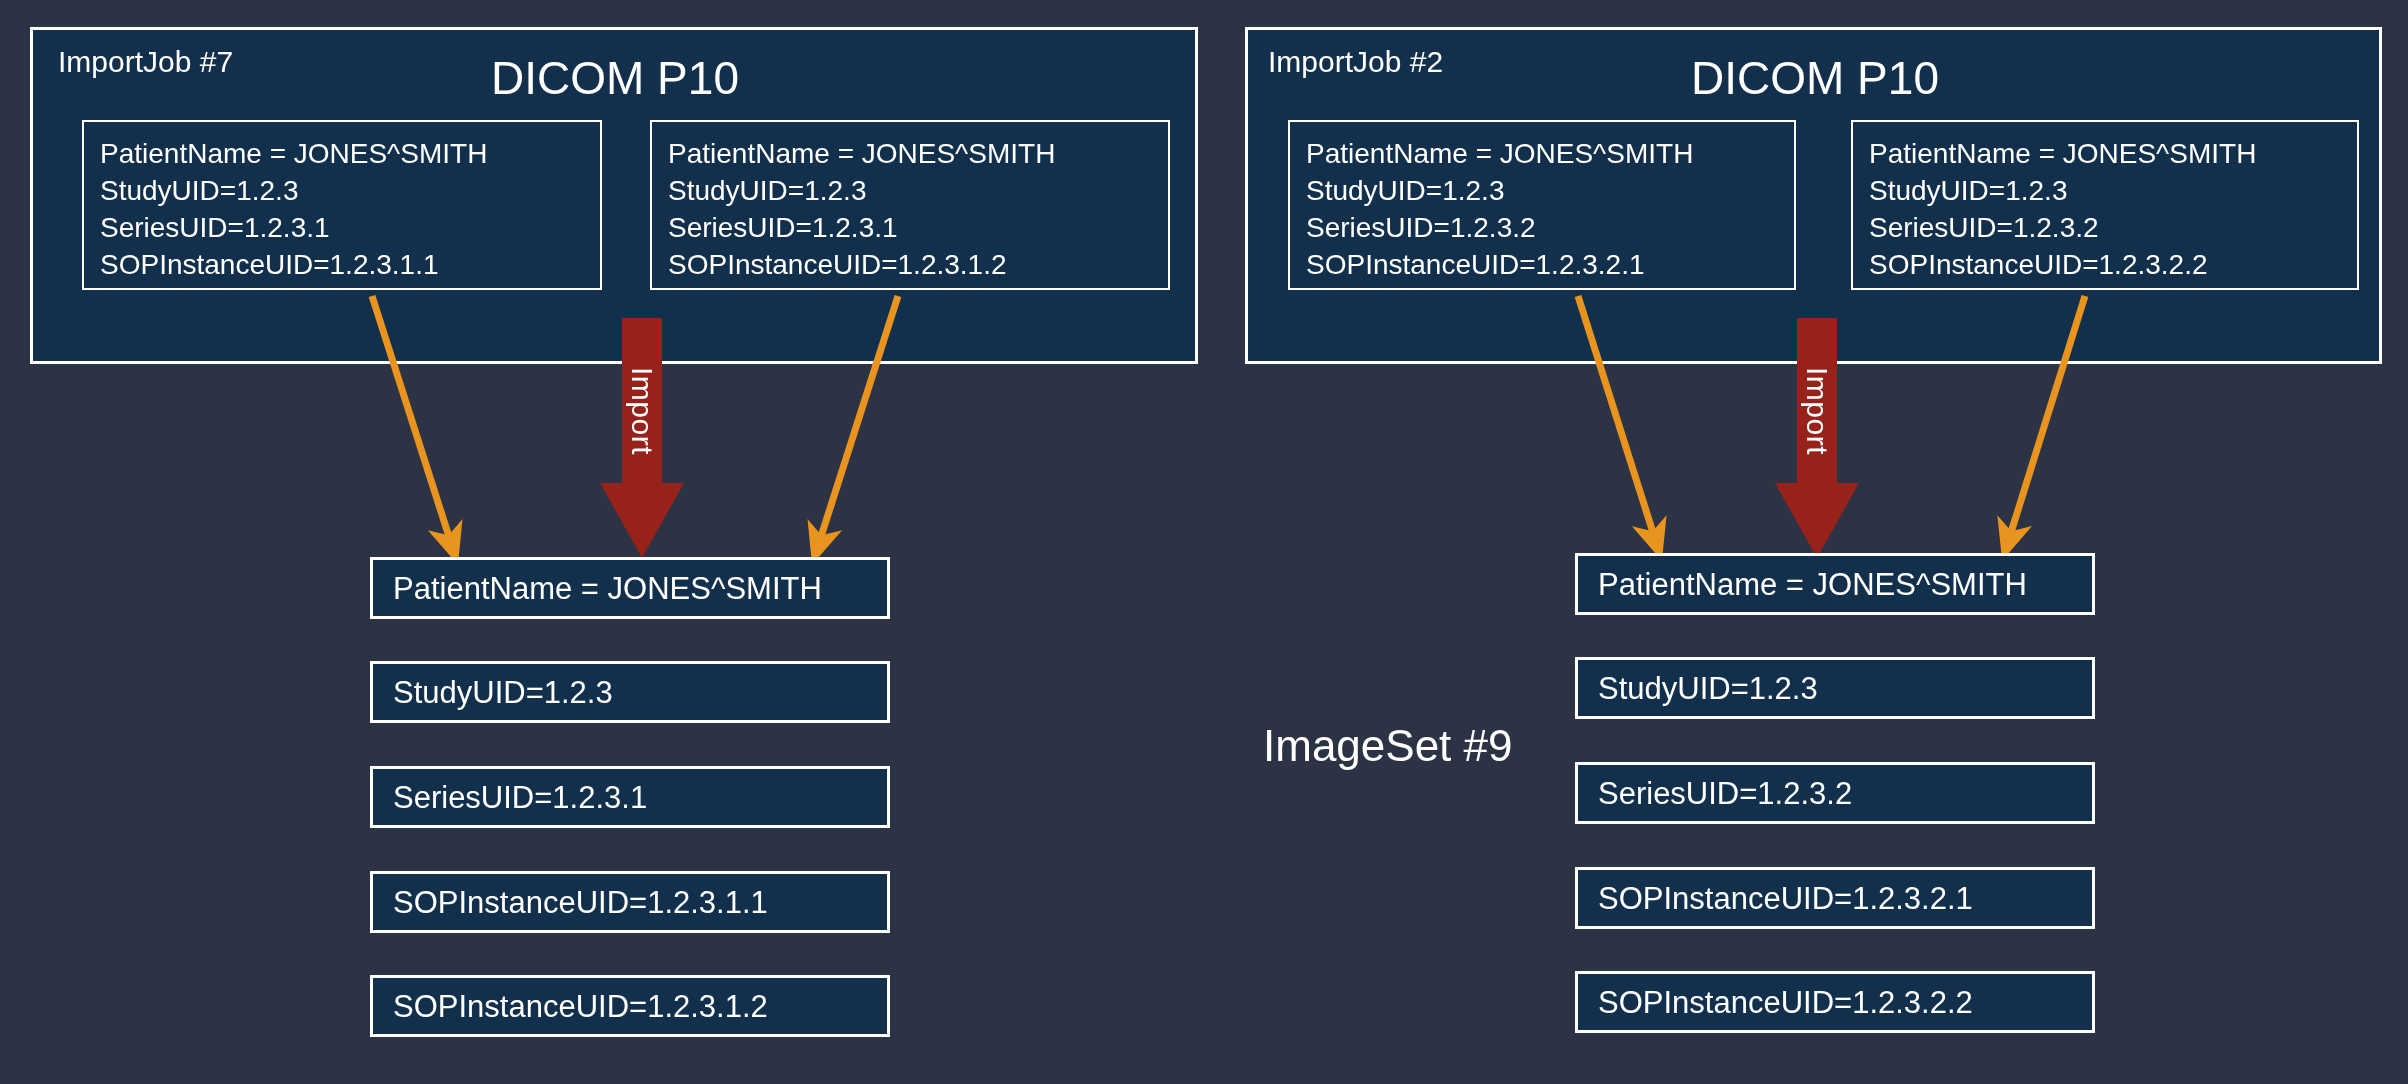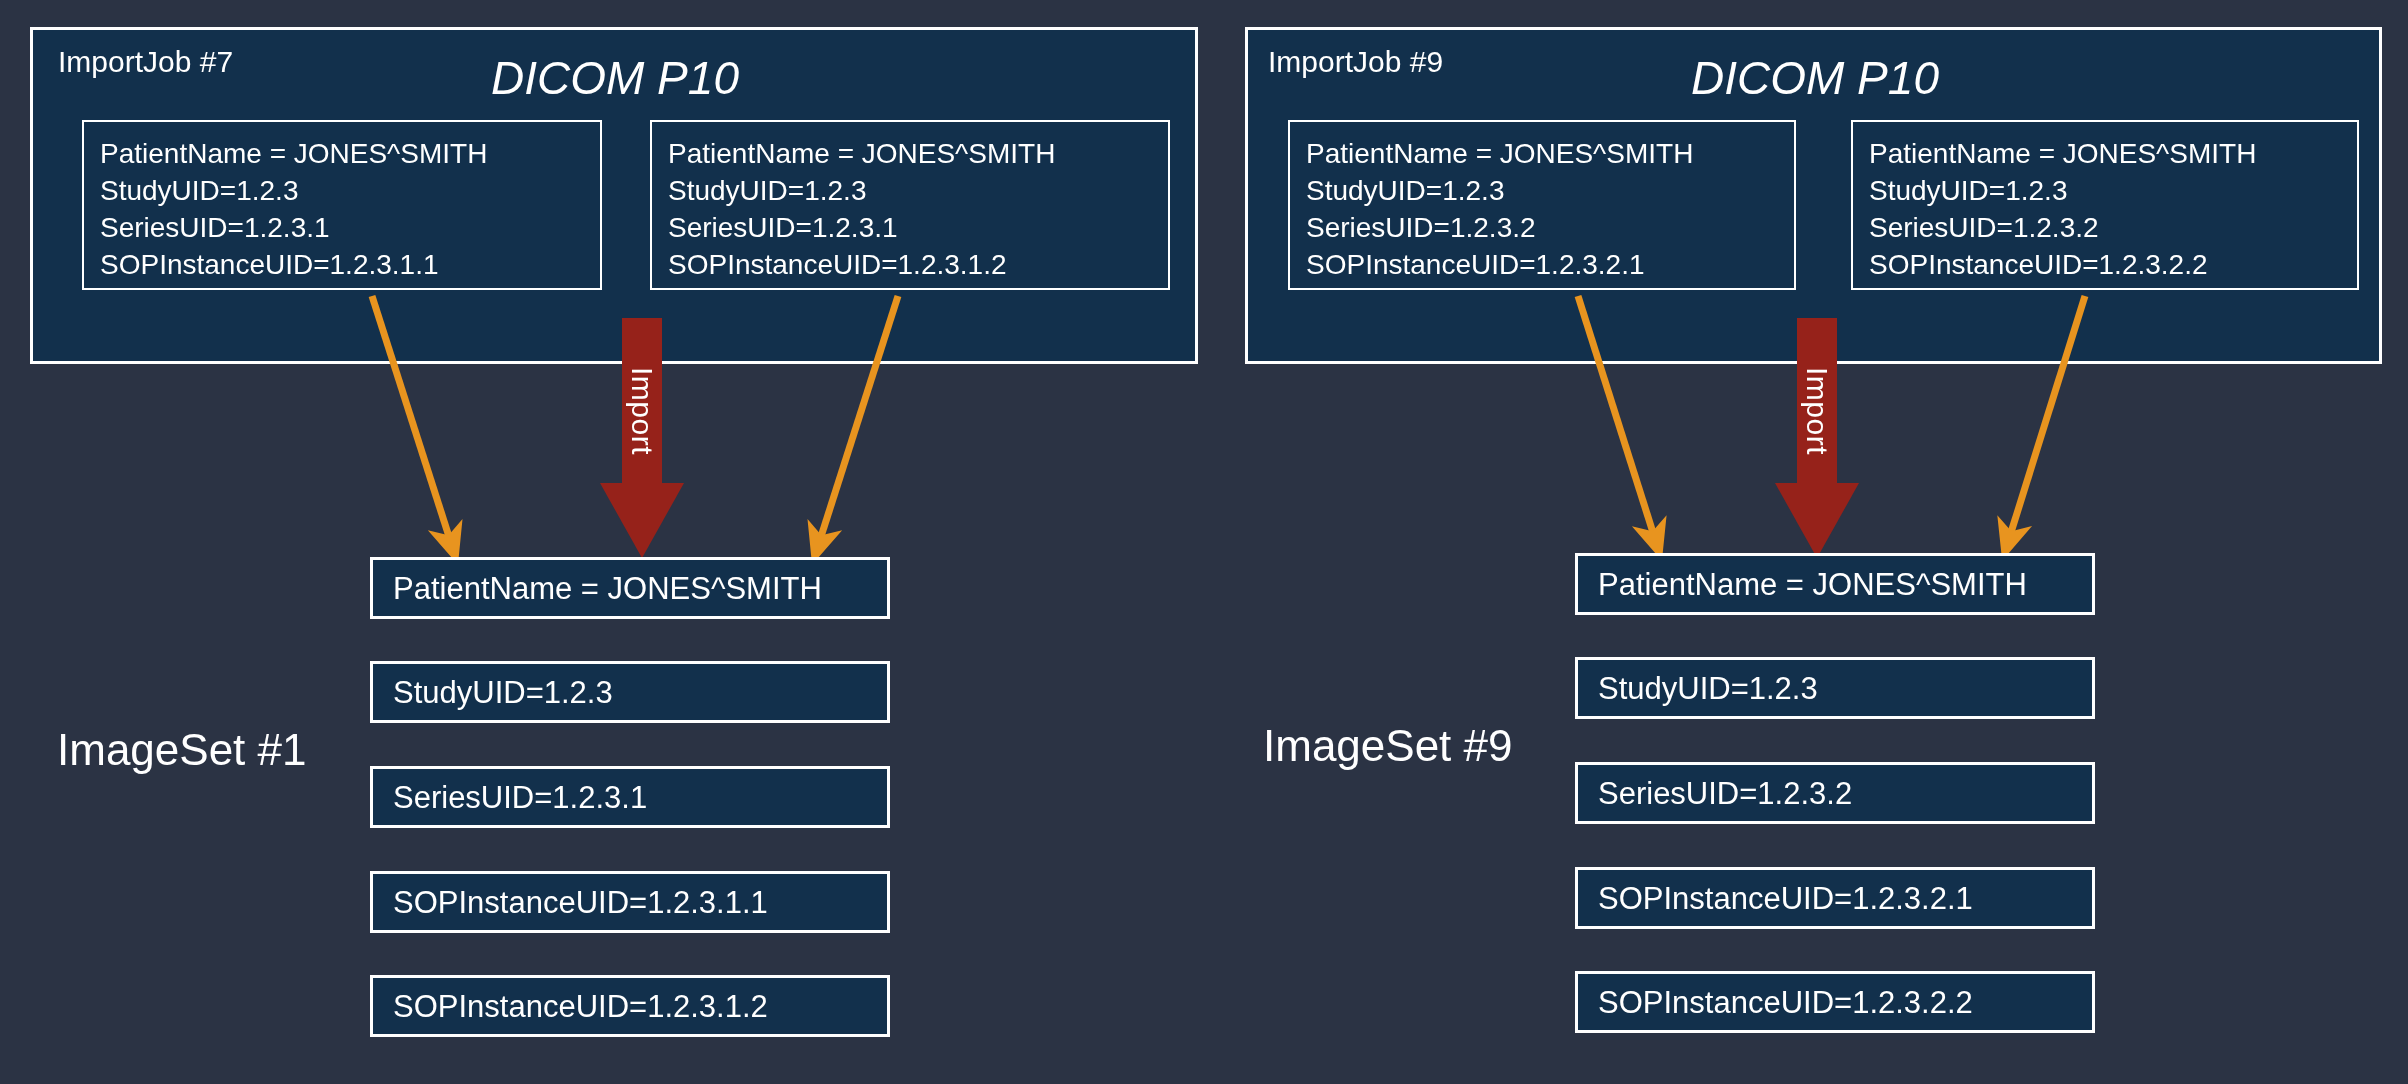--- a/index.html
+++ b/index.html
@@ -31,21 +31,20 @@
     color: #ffffff;
     white-space: nowrap;
   }
   .job-title {
     position: absolute;
     font-size: 46px;
     line-height: 1;
     color: #ffffff;
     white-space: nowrap;
     text-align: center;
-    font-style: italic;
   }
   .dicom-box {
     position: absolute;
     border: 2px solid #ffffff;
     box-sizing: border-box;
     background: #12304c;
     padding: 14px 16px 10px 16px;
   }
   .dicom-line {
     font-size: 28px;
@@ -147,21 +146,21 @@
 
   <div class="dicom-box" style="left:650px; top:120px; width:520px; height:170px;">
     <div class="dicom-line">PatientName = JONES^SMITH</div>
     <div class="dicom-line">StudyUID=1.2.3</div>
     <div class="dicom-line">SeriesUID=1.2.3.1</div>
     <div class="dicom-line">SOPInstanceUID=1.2.3.1.2</div>
   </div>
 
   <div class="job-panel" style="left:1245px; top:27px; width:1137px; height:337px;">
   </div>
-  <div class="job-label" style="left:1268px; top:47px;">ImportJob #9</div>
+  <div class="job-label" style="left:1268px; top:47px;">ImportJob #2</div>
   <div class="job-title" style="left:1580px; top:55px; width:470px;">DICOM P10</div>
 
   <div class="dicom-box" style="left:1288px; top:120px; width:508px; height:170px;">
     <div class="dicom-line">PatientName = JONES^SMITH</div>
     <div class="dicom-line">StudyUID=1.2.3</div>
     <div class="dicom-line">SeriesUID=1.2.3.2</div>
     <div class="dicom-line">SOPInstanceUID=1.2.3.2.1</div>
   </div>
 
   <div class="dicom-box" style="left:1851px; top:120px; width:508px; height:170px;">
@@ -192,21 +191,20 @@
     <div class="head"></div>
     <div class="label">Import</div>
   </div>
 
   <div class="import-arrow" style="left:1775px; top:318px;">
     <div class="shaft"></div>
     <div class="head"></div>
     <div class="label">Import</div>
   </div>
 
-  <div class="imageset-label" style="left:57px; top:728px;">ImageSet #1</div>
 
   <div class="attr-box" style="left:370px; top:557px; width:520px; height:62px;">
     <span class="attr-text">PatientName = JONES^SMITH</span>
   </div>
   <div class="attr-box" style="left:370px; top:661px; width:520px; height:62px;">
     <span class="attr-text">StudyUID=1.2.3</span>
   </div>
   <div class="attr-box" style="left:370px; top:766px; width:520px; height:62px;">
     <span class="attr-text">SeriesUID=1.2.3.1</span>
   </div>

